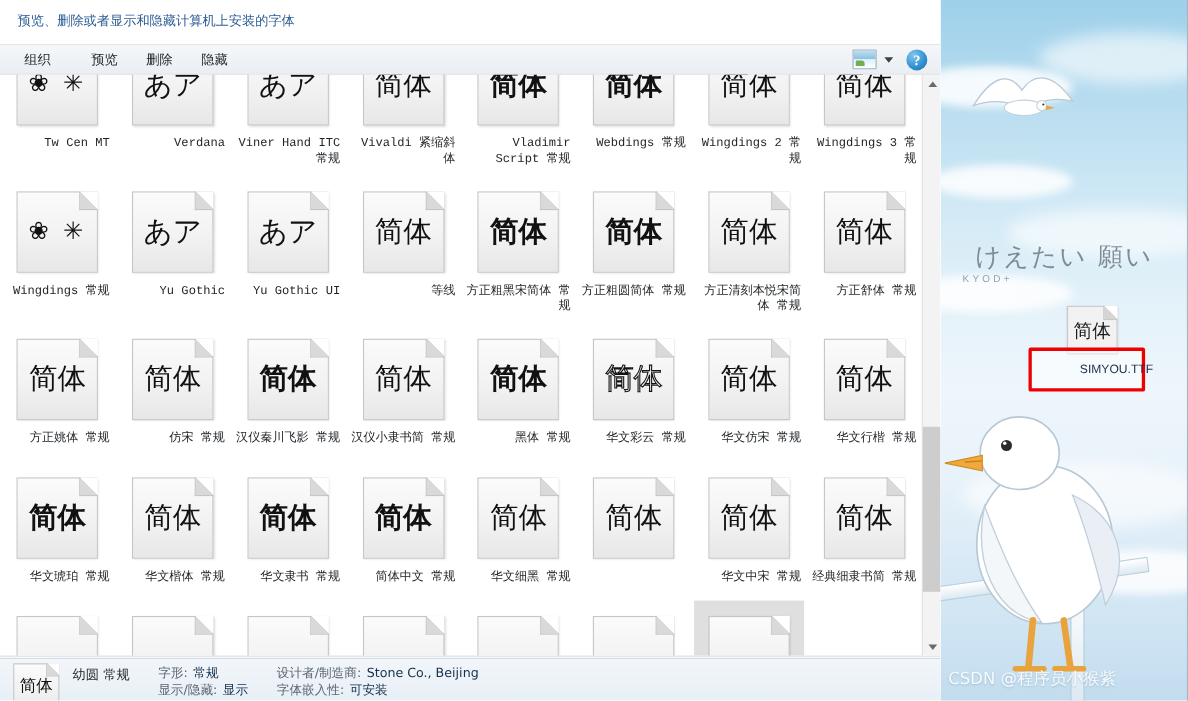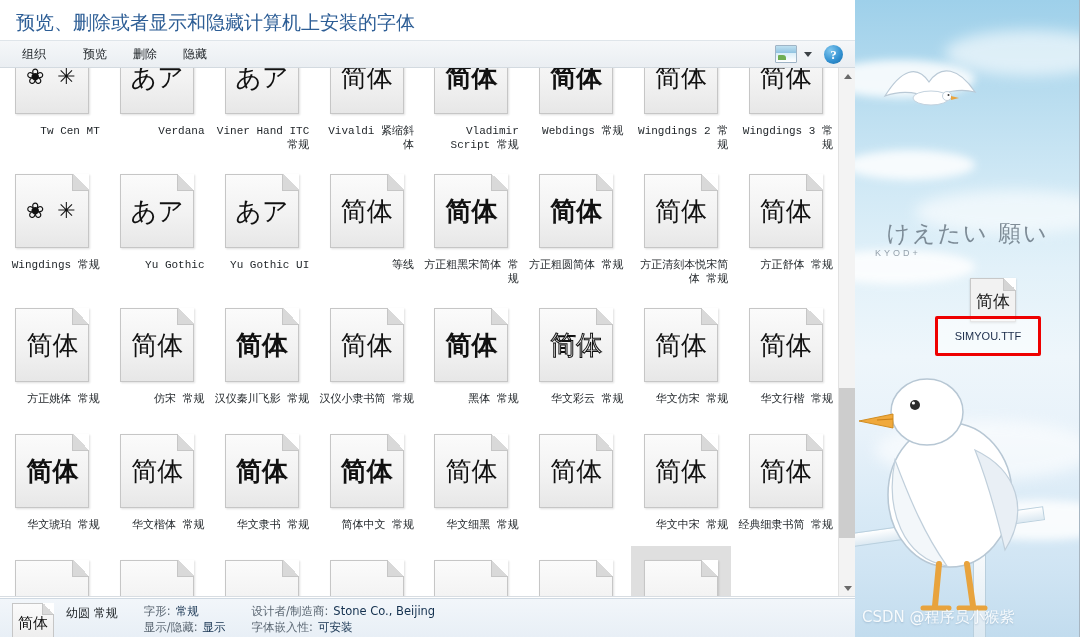--- a/index.html
+++ b/index.html
@@ -117,21 +117,21 @@
     position: absolute;
     left: 935px; top: 316px;
     width: 106px; height: 40px;
     border: 3px solid #ee0000;
     border-radius: 2px;
     background: rgba(255,255,255,.55);
     z-index: 30;
   }
   #redbox-label {
     position: absolute;
-    left: 935px; top: 316px;
+    left: 962px; top: 316px;
     width: 106px; height: 44px;
     line-height: 40px;
     text-align: center;
     font-size: 11px;
     color: #1b2c4a;
     z-index: 31;
   }
 
   #watermark {
     position: absolute;
@@ -154,21 +154,21 @@
     overflow: hidden;
   }
 
   #header {
     height: 40px;
     background: #ffffff;
     padding: 10px 0 0 16px;
   }
   #header-title {
     color: #2c5d95;
-    font-size: 19px;
+    font-size: 12px;
     font-family: "DejaVu Sans", sans-serif;
   }
 
   #toolbar {
     height: 28px;
     background: linear-gradient(to bottom,#f5f7f9 0%, #eaeef2 100%);
     border-top: 1px solid #dfe5ea;
     border-bottom: 1px solid #d3dae0;
     display: flex;
     align-items: center;

